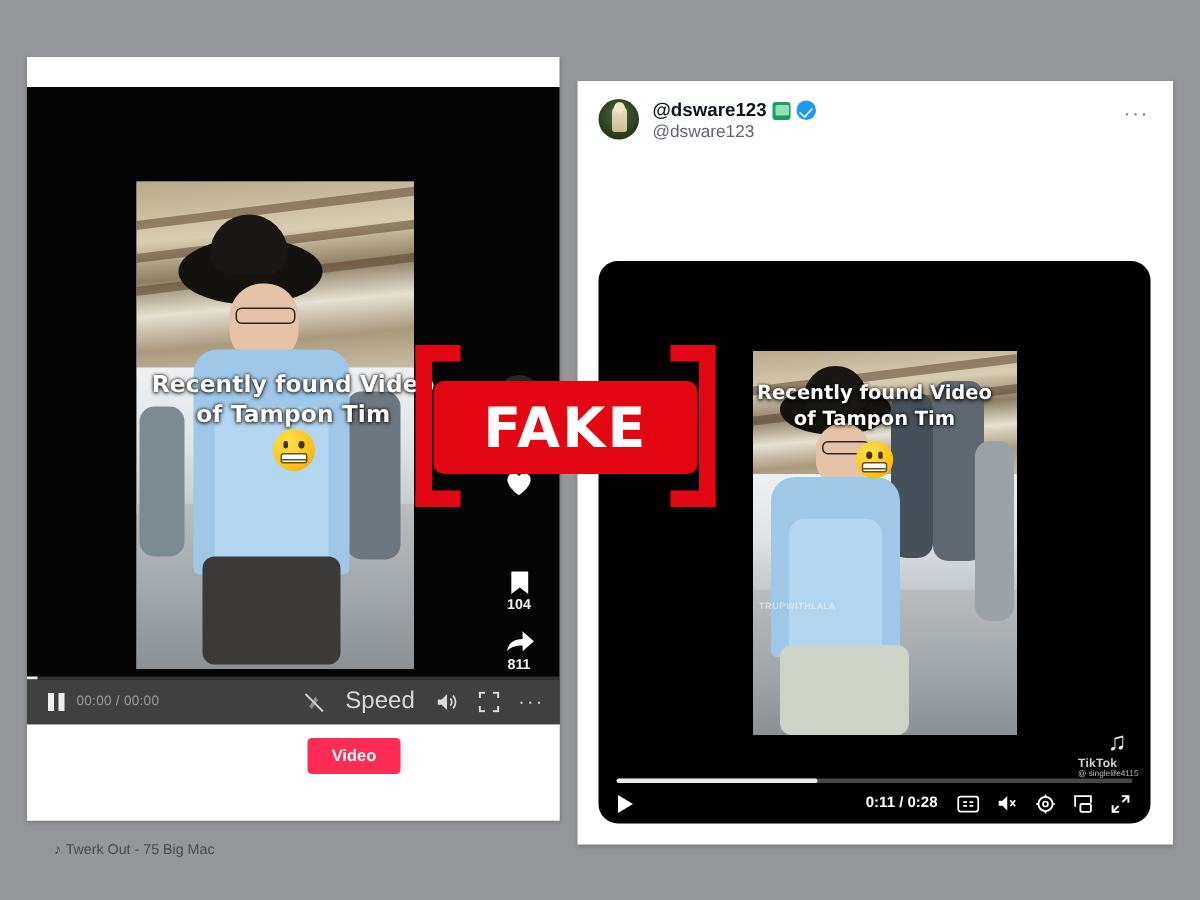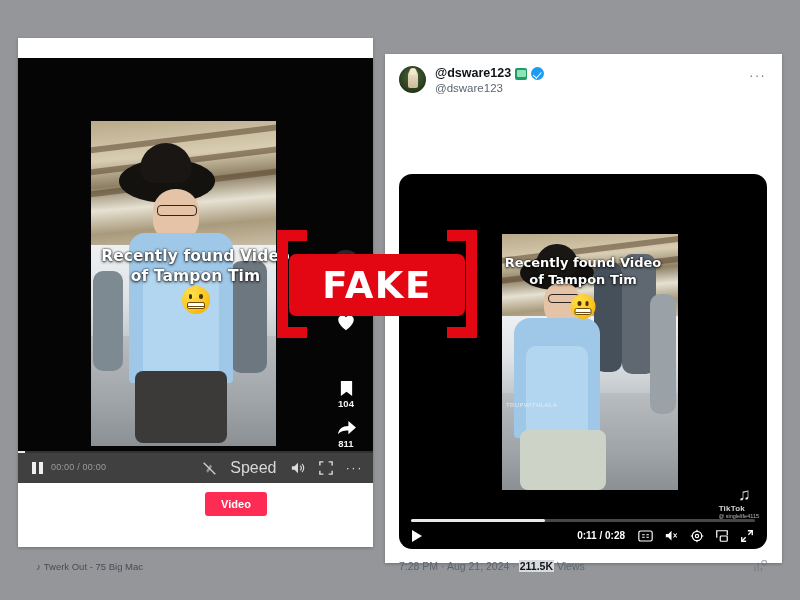--- a/index.html
+++ b/index.html
@@ -346,36 +346,20 @@
             <rect x="6" y="8" width="8" height="6" rx="1" fill="none" stroke="#fff" stroke-width="1.4"></rect>
           </svg>
           <svg width="14" height="14" viewBox="0 0 16 16">
             <path d="M9 2h5v5M7 14H2V9" fill="none" stroke="#fff" stroke-width="1.5"></path>
             <path d="M14 2L9.5 6.5M2 14l4.5-4.5" stroke="#fff" stroke-width="1.5"></path>
           </svg>
         </span>
       </div>
     </div>
 
-    <div class="tw-foot">
-      <div class="tw-stamp">
-        <span>7:28 PM</span>
-        <span>·</span>
-        <span>Aug 21, 2024</span>
-        <span>·</span>
-        <b>211.5K</b>
-        <span>Views</span>
-      </div>
-      <span class="tw-analytics">
-        <svg width="13" height="13" viewBox="0 0 14 14">
-          <path d="M1 12V7M4.5 12V3M8 12V8.5" stroke="#6b737b" stroke-width="1.5" fill="none"></path>
-          <circle cx="11" cy="3" r="2.6" fill="none" stroke="#6b737b" stroke-width="1.4"></circle>
-        </svg>
-      </span>
-    </div>
   </div>
 
   <div class="fake">
     <span class="br left"></span>
     <span class="br right"></span>
     <span class="fake-chip">
       <span>FAKE</span>
     </span>
   </div>
 

